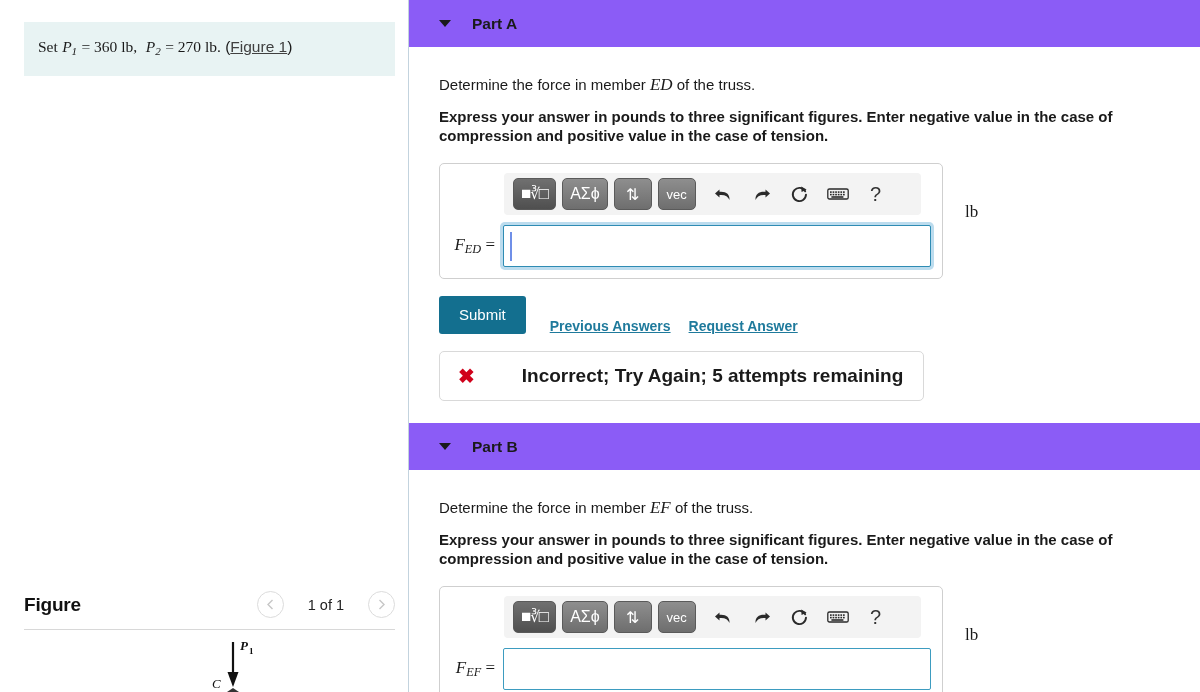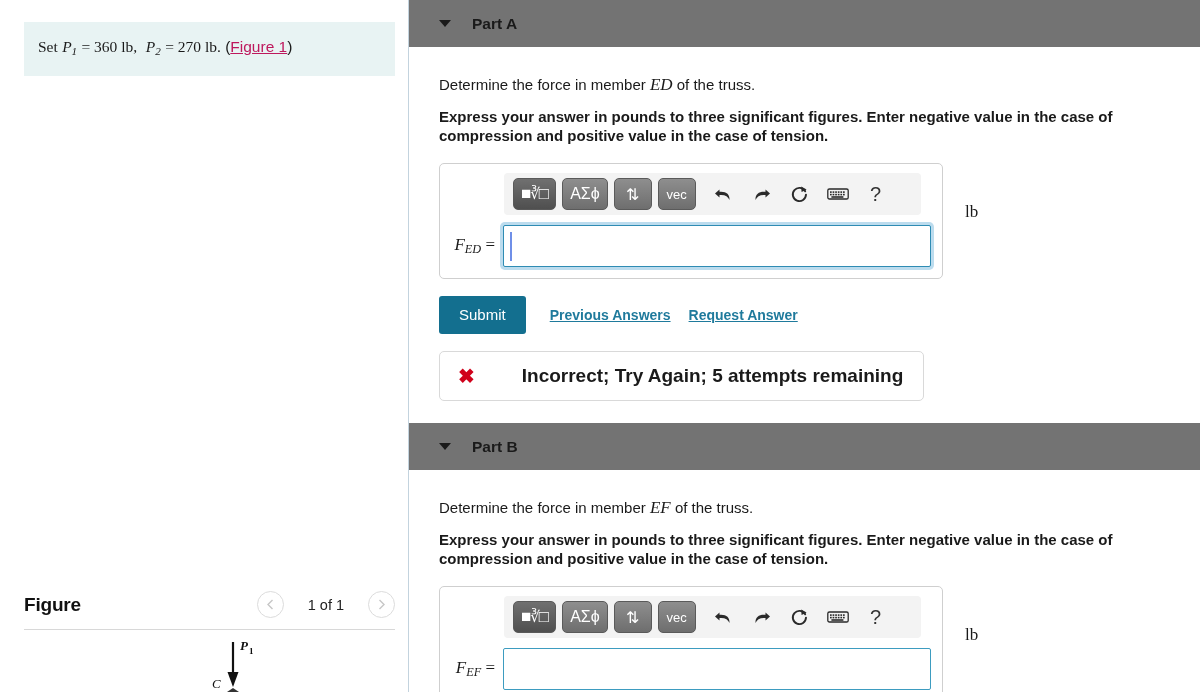--- a/index.html
+++ b/index.html
@@ -27,21 +27,21 @@
     background: #e8f3f3;
     padding: 15px 14px 17px 14px;
     font-size: 15.5px;
     line-height: 1.35;
     color: #1a1a1a;
   }
   .mathserif { font-family: "Liberation Serif", serif; }
   .mvar { font-family: "Liberation Serif", serif; font-style: italic; }
   .sub { font-size: 0.72em; vertical-align: -0.28em; font-style: italic;
          font-family: "Liberation Serif", serif; }
-  .figlink { color: #be185d; text-decoration: underline; cursor: pointer; }
+  .figlink { color: #404040; text-decoration: underline; cursor: pointer; }
 
   
   #figure-block {
     position: absolute;
     left: 0; right: 0; bottom: 0;
     padding: 0 13px 0 24px;
   }
   .figure-head {
     display: flex; align-items: center; justify-content: space-between;
     padding-bottom: 11px;
@@ -59,21 +59,21 @@
   .figure-canvas {
     height: 62px; position: relative; overflow: hidden;
   }
 
   
   #right-panel {
     flex: 1 1 auto; height: 692px; overflow: hidden; position: relative;
     background: #ffffff;
   }
   .part-header {
-    background: #737373;
+    background: #8b5cf6;
     height: 47px;
     display: flex; align-items: center;
     padding-left: 30px;
     cursor: pointer;
   }
   .caret {
     width: 0; height: 0;
     border-left: 6px solid transparent;
     border-right: 6px solid transparent;
     border-top: 7px solid #1a1a1a;
@@ -161,21 +161,21 @@
 
   .units {
     margin-left: 22px;
     font-family: "Liberation Serif", serif;
     font-size: 17px; color: #1a1a1a;
   }
   .answer-outer { display: flex; align-items: center; }
 
   
   .submit-row {
-    display: flex; align-items: center; margin-top: 17px;
+    display: flex; align-items: flex-end; margin-top: 17px;
   }
   .submit-btn {
     background: #136f8f;
     color: #ffffff;
     border: none;
     border-radius: 3px;
     font-size: 15px;
     font-family: "Liberation Sans", sans-serif;
     padding: 10px 20px 11px 20px;
     cursor: pointer;

